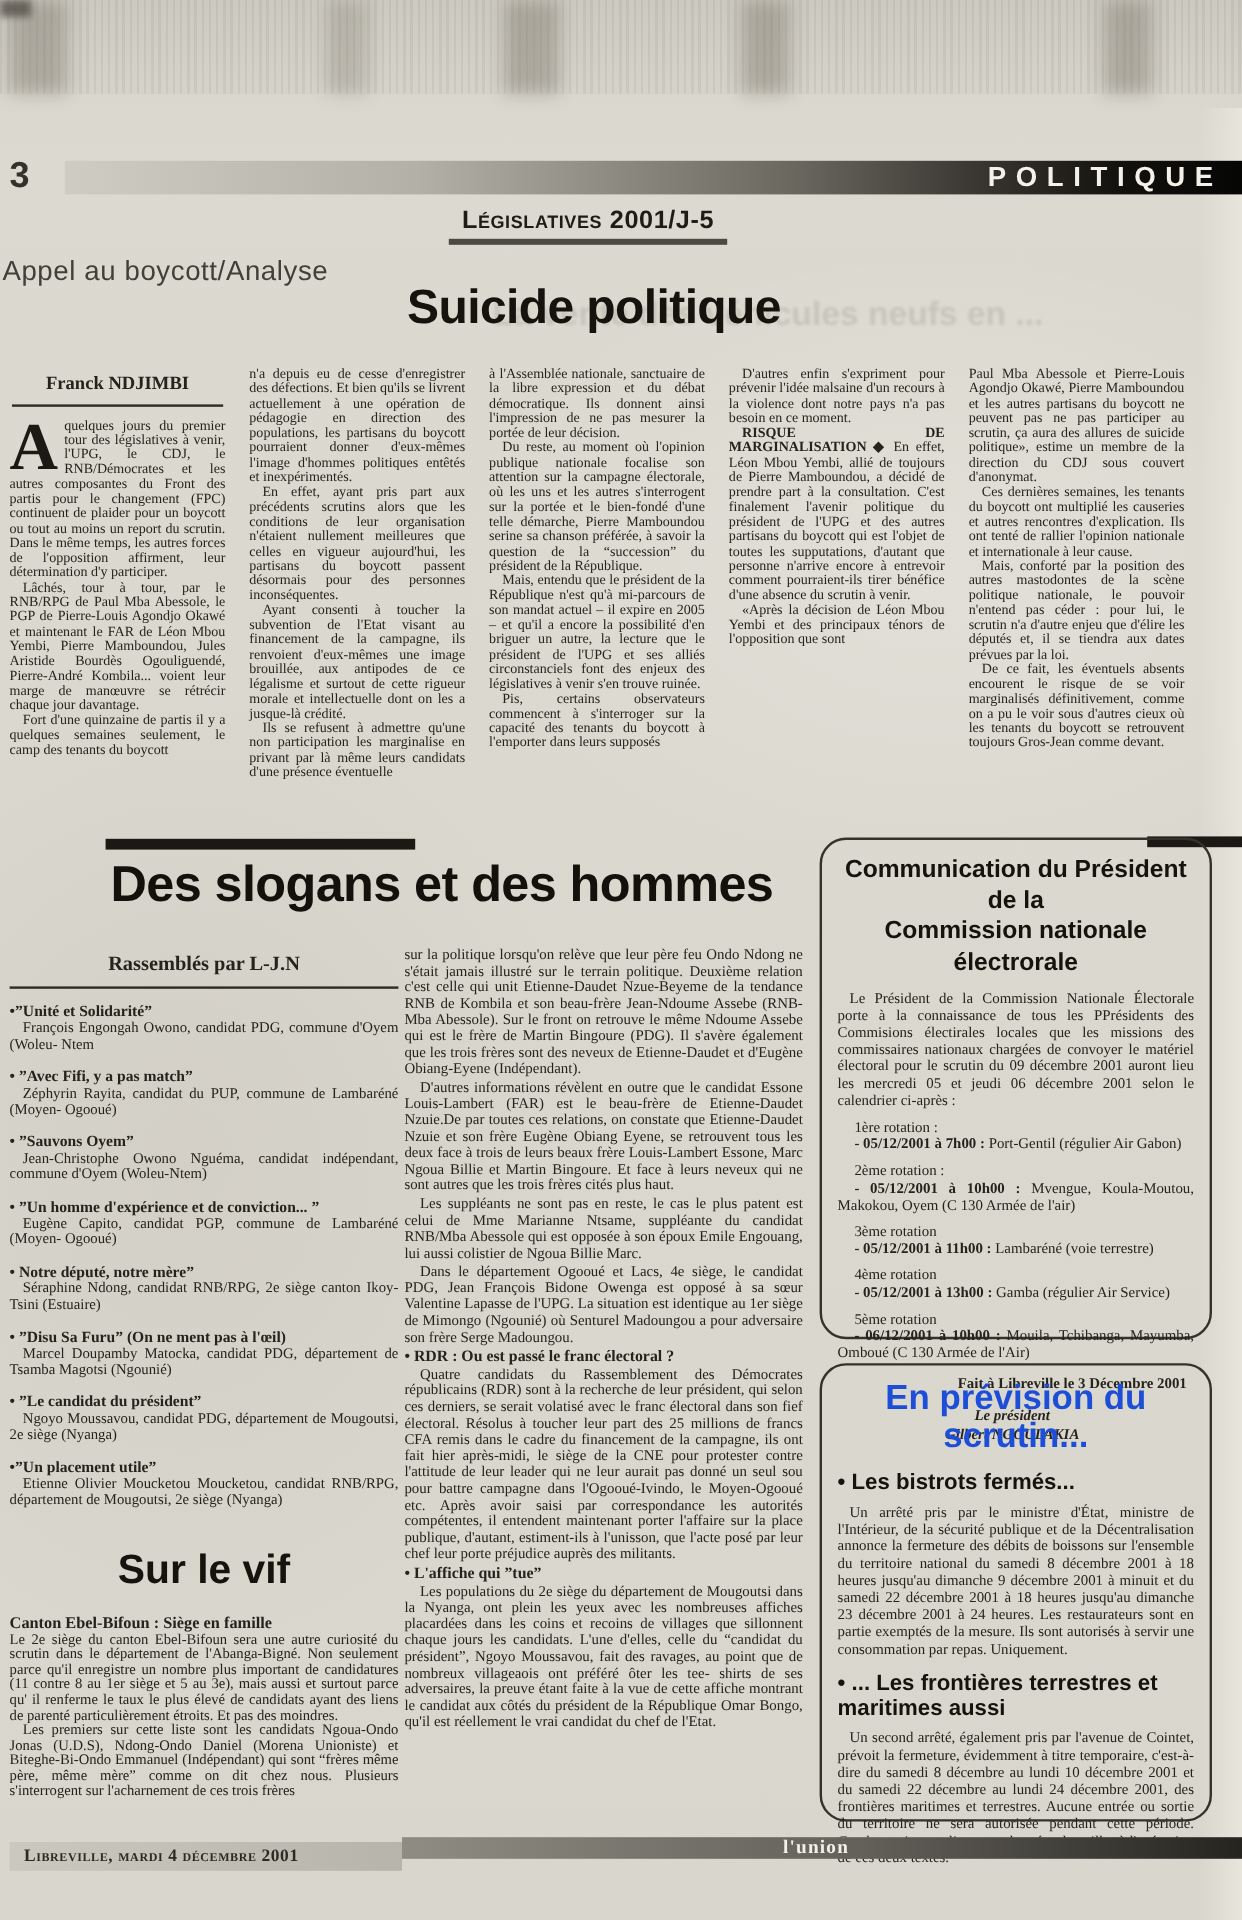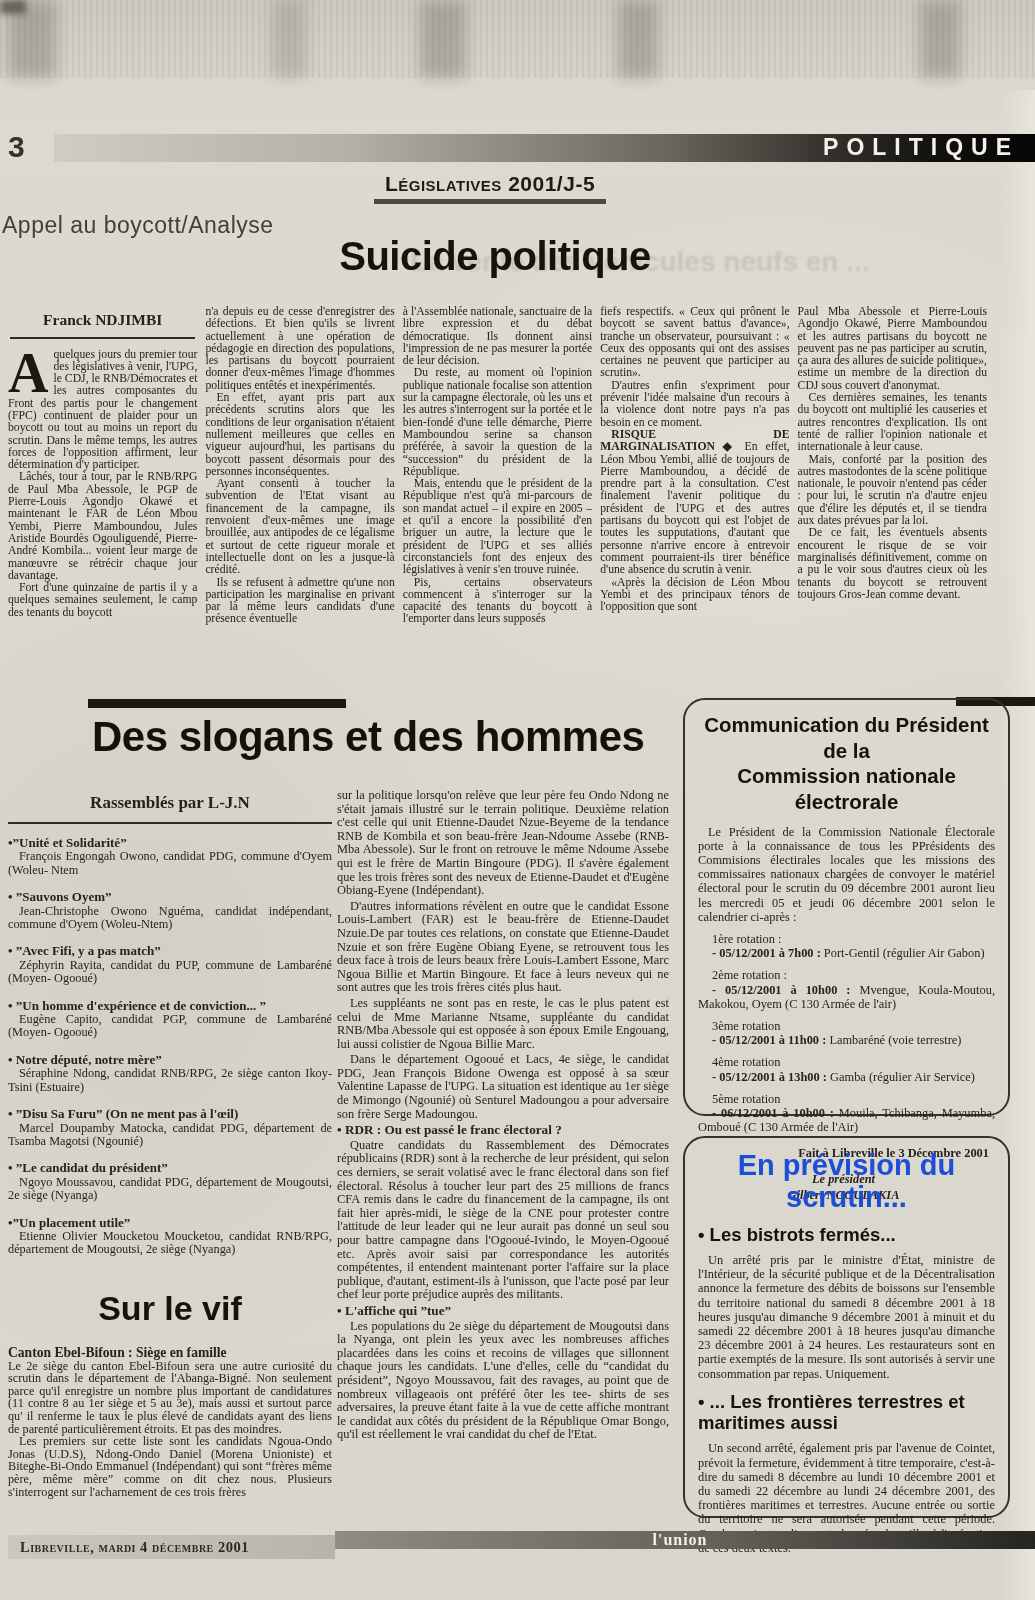--- a/index.html
+++ b/index.html
@@ -31,21 +31,21 @@
   .kicker-wrap{position:absolute;left:330px;top:172px;width:320px;text-align:center;}
   .kicker{font-weight:bold;font-size:21px;font-variant:small-caps;font-family:"Liberation Sans",sans-serif;color:#1f1c17;letter-spacing:.5px;}
   .kicker-rule{width:232px;height:5px;background:#4d4a43;margin:3px auto 0;}
   .overline{position:absolute;left:2px;top:212px;font:23px "Liberation Sans",sans-serif;color:#43403a;letter-spacing:.5px;}
   .ghost{position:absolute;left:340px;top:246px;width:600px;text-align:center;
     font:bold 28px "Liberation Sans",sans-serif;color:#3c3a34;opacity:.13;filter:blur(1.2px);}
   .headline{position:absolute;left:235px;top:236px;width:520px;text-align:center;
     font:bold 40px/1 "Liberation Sans",sans-serif;color:#16130f;letter-spacing:-.5px;}
   
   .article{position:absolute;left:8px;top:306px;width:979px;
-    display:grid;grid-template-columns:repeat(5,1fr);column-gap:8px;
+    display:grid;grid-template-columns:repeat(5,1fr);column-gap:20px;
     font-size:11.7px;line-height:12.3px;text-align:justify;}
   .article p{margin:0;}
   .byline{font-weight:bold;font-size:15.5px;text-align:center;line-height:1;
     border-bottom:2px solid #2e2b25;padding:6px 0 9px;margin:0 2px 10px;}
   .ind{text-indent:11px;}
   .dropcap{float:left;font:bold 56px/42px "Liberation Serif",serif;padding:3px 5px 0 0;color:#1c1914;}
   .runin{font-weight:bold;}
   
   .bar-left{position:absolute;left:88px;top:699px;width:258px;height:9px;background:#1b1914;}
   .bar-right{position:absolute;left:956px;top:697px;width:79px;height:9px;background:#1b1914;}
@@ -135,21 +135,20 @@
     <p class="ind">Ayant consenti à toucher la subvention de l'Etat visant au financement de la campagne, ils renvoient d'eux-mêmes une image brouillée, aux antipodes de ce légalisme et surtout de cette rigueur morale et intellectuelle dont on les a jusque-là crédité.</p>
     <p class="ind">Ils se refusent à admettre qu'une non participation les marginalise en privant par là même leurs candidats d'une présence éventuelle</p>
   </div>
   <div>
     <p>à l'Assemblée nationale, sanctuaire de la libre expression et du débat démocratique. Ils donnent ainsi l'impression de ne pas mesurer la portée de leur décision.</p>
     <p class="ind">Du reste, au moment où l'opinion publique nationale focalise son attention sur la campagne électorale, où les uns et les autres s'interrogent sur la portée et le bien-fondé d'une telle démarche, Pierre Mamboundou serine sa chanson préférée, à savoir la question de la “succession” du président de la République.</p>
     <p class="ind">Mais, entendu que le président de la République n'est qu'à mi-parcours de son mandat actuel – il expire en 2005 – et qu'il a encore la possibilité d'en briguer un autre, la lecture que le président de l'UPG et ses alliés circonstanciels font des enjeux des législatives à venir s'en trouve ruinée.</p>
     <p class="ind">Pis, certains observateurs commencent à s'interroger sur la capacité des tenants du boycott à l'emporter dans leurs supposés</p>
   </div>
   <div>
-    <p>fiefs respectifs. « Ceux qui prônent le boycott se savent battus d'avance», tranche un observateur, poursuivant : « Ceux des opposants qui ont des assises certaines ne peuvent que participer au scrutin».</p>
     <p class="ind">D'autres enfin s'expriment pour prévenir l'idée malsaine d'un recours à la violence dont notre pays n'a pas besoin en ce moment.</p>
     <p class="ind"><span class="runin">RISQUE DE MARGINALISATION ◆</span><span> En effet, Léon Mbou Yembi, allié de toujours de Pierre Mamboundou, a décidé de prendre part à la consultation. C'est finalement l'avenir politique du président de l'UPG et des autres partisans du boycott qui est l'objet de toutes les supputations, d'autant que personne n'arrive encore à entrevoir comment pourraient-ils tirer bénéfice d'une absence du scrutin à venir.</span></p>
     <p class="ind">«Après la décision de Léon Mbou Yembi et des principaux ténors de l'opposition que sont</p>
   </div>
   <div>
     <p>Paul Mba Abessole et Pierre-Louis Agondjo Okawé, Pierre Mamboundou et les autres partisans du boycott ne peuvent pas ne pas participer au scrutin, ça aura des allures de suicide politique», estime un membre de la direction du CDJ sous couvert d'anonymat.</p>
     <p class="ind">Ces dernières semaines, les tenants du boycott ont multiplié les causeries et autres rencontres d'explication. Ils ont tenté de rallier l'opinion nationale et internationale à leur cause.</p>
     <p class="ind">Mais, conforté par la position des autres mastodontes de la scène politique nationale, le pouvoir n'entend pas céder : pour lui, le scrutin n'a d'autre enjeu que d'élire les députés et, il se tiendra aux dates prévues par la loi.</p>
     <p class="ind">De ce fait, les éventuels absents encourent le risque de se voir marginalisés définitivement, comme on a pu le voir sous d'autres cieux où les tenants du boycott se retrouvent toujours Gros-Jean comme devant.</p>
   </div>
@@ -159,26 +158,26 @@
 <div class="bar-right"></div>
 <div class="slogans-title">Des slogans et des hommes</div>
 <div class="slogans-byline">Rassemblés par L-J.N</div>
 
 <div class="slogans-list">
   <div class="slogan">
     <p class="slogan-title">•”Unité et Solidarité”</p>
     <p class="slogan-desc">François Engongah Owono, candidat PDG, commune d'Oyem (Woleu- Ntem</p>
   </div>
   <div class="slogan">
+    <p class="slogan-title">• ”Avec Fifi, y a pas match”</p>
+    <p class="slogan-desc">Zéphyrin Rayita, candidat du PUP, commune de Lambaréné (Moyen- Ogooué)</p>
+  </div>
+  <div class="slogan">
     <p class="slogan-title">• ”Sauvons Oyem”</p>
     <p class="slogan-desc">Jean-Christophe Owono Nguéma, candidat indépendant, commune d'Oyem (Woleu-Ntem)</p>
-  </div>
-  <div class="slogan">
-    <p class="slogan-title">• ”Avec Fifi, y a pas match”</p>
-    <p class="slogan-desc">Zéphyrin Rayita, candidat du PUP, commune de Lambaréné (Moyen- Ogooué)</p>
   </div>
   <div class="slogan">
     <p class="slogan-title">• ”Un homme d'expérience et de conviction... ”</p>
     <p class="slogan-desc">Eugène Capito, candidat PGP, commune de Lambaréné (Moyen- Ogooué)</p>
   </div>
   <div class="slogan">
     <p class="slogan-title">• Notre député, notre mère”</p>
     <p class="slogan-desc">Séraphine Ndong, candidat RNB/RPG, 2e siège canton Ikoy-Tsini (Estuaire)</p>
   </div>
   <div class="slogan">

